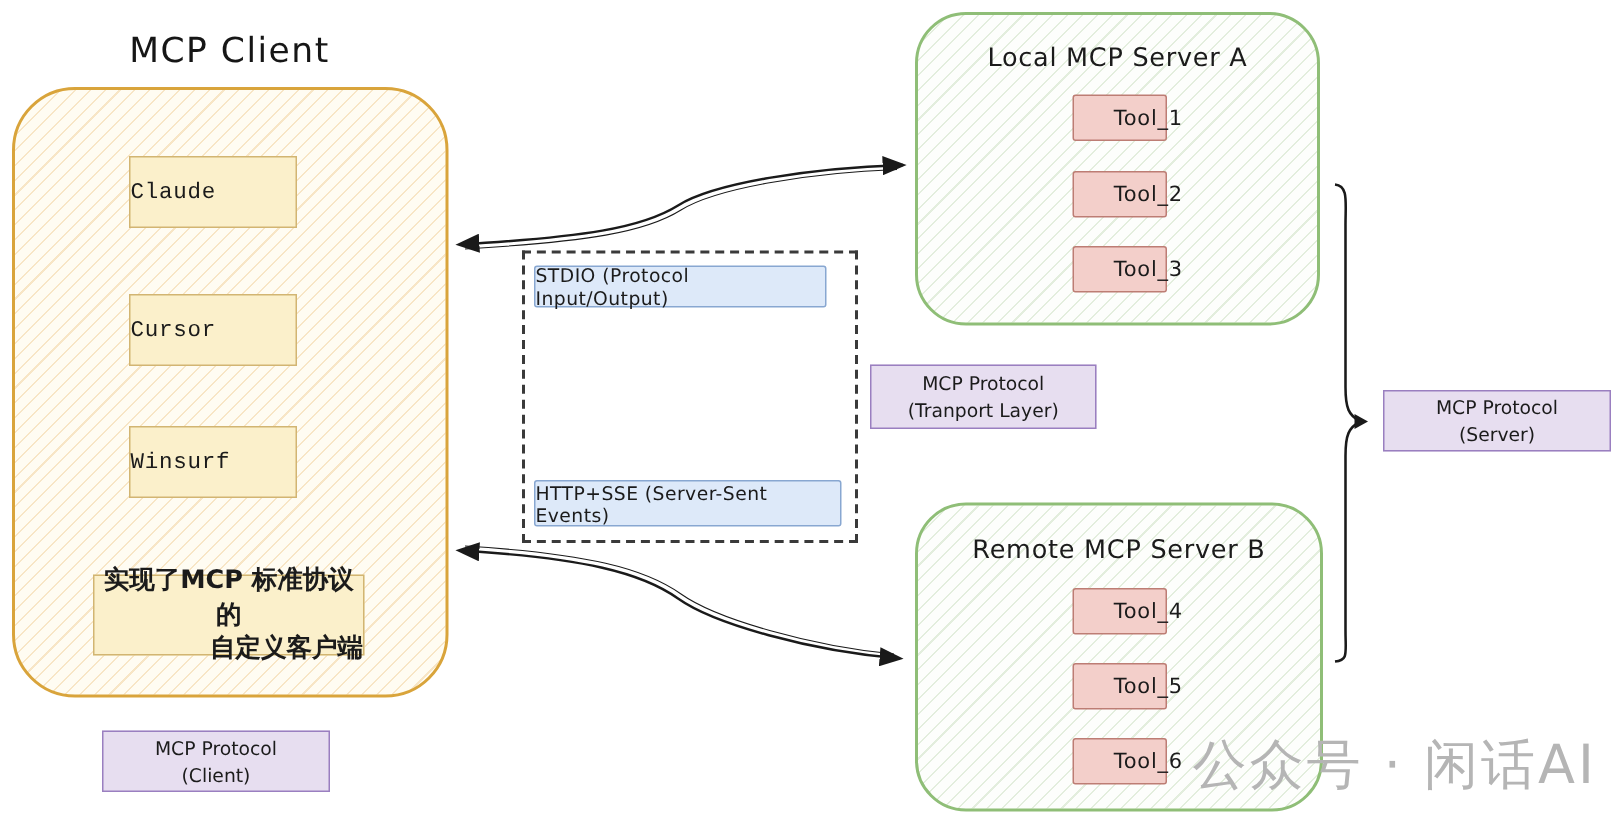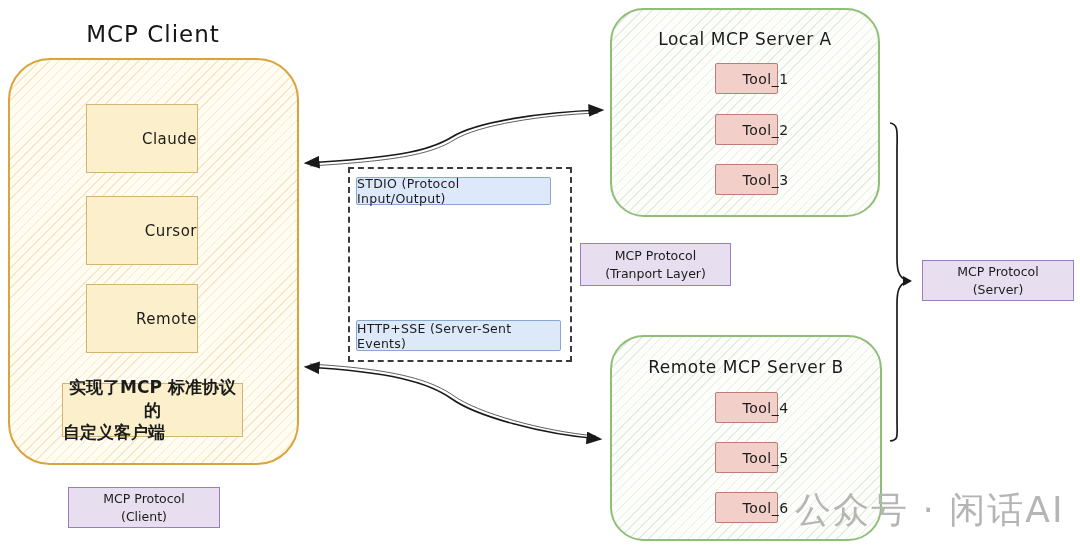--- a/index.html
+++ b/index.html
@@ -27,29 +27,29 @@
   .diagram-title{
     left:68px;top:21px;width:170px;text-align:center;
     font-size:23px;letter-spacing:1px;color:#161616;
   }
   .server-title{font-size:17px;text-align:center;letter-spacing:0.5px;color:#1b1b1b;}
   .server-title.a{left:610px;top:29px;width:270px;}
   .server-title.b{left:610px;top:357px;width:272px;}
 
   
   .app-box{
-    left:86px;width:112px;height:69px;
+    left:86px;width:112px;height:48px;
     background:#fbf0cb;border:1.5px solid #d2b572;
-    display:flex;align-items:center;justify-content:flex-end;
-    font-size:15px;letter-spacing:0.5px;
+    display:flex;align-items:center;justify-content:flex-start;
+    font-size:15px;letter-spacing:0.5px;font-family:Liberation Mono, monospace;
   }
   .note-box{
     left:62px;top:383px;width:181px;height:54px;
     background:#fbf0cb;border:1.5px solid #d2b572;
-    display:flex;flex-direction:column;align-items:flex-start;justify-content:center;
+    display:flex;flex-direction:column;align-items:flex-end;justify-content:center;
     font-size:17px;font-weight:bold;line-height:1.35;text-align:center;
   }
   .tool-box{
     left:715px;width:63px;height:31px;
     background:#f3cfca;border:1.5px solid #bd7d74;border-radius:2px;
     display:flex;align-items:center;justify-content:center;
     font-size:14px;letter-spacing:0.5px;padding-left:38px;
   }
   .dashed-box{
     left:348px;top:167px;width:224px;height:195px;
@@ -89,21 +89,21 @@
   <div class="abs diagram-title">MCP Client</div>
   <div class="abs client-box"></div>
 
   <div class="abs app-box" style="top:104px;">
     <span>Claude</span>
   </div>
   <div class="abs app-box" style="top:196px;">
     <span>Cursor</span>
   </div>
   <div class="abs app-box" style="top:284px;">
-    <span>Remote</span>
+    <span>Winsurf</span>
   </div>
 
   <div class="abs note-box">
     <span>实现了MCP 标准协议的</span>
     <span>自定义客户端</span>
   </div>
 
   <div class="abs purple-box purple-client">
     <span>MCP Protocol</span>
     <span>(Client)</span>

